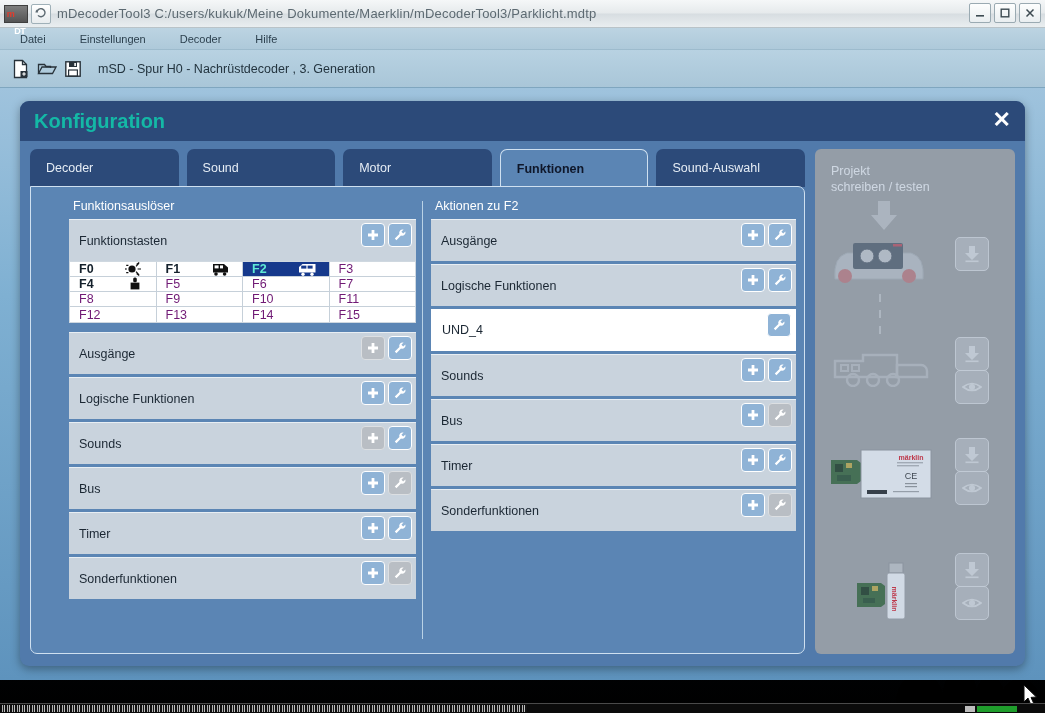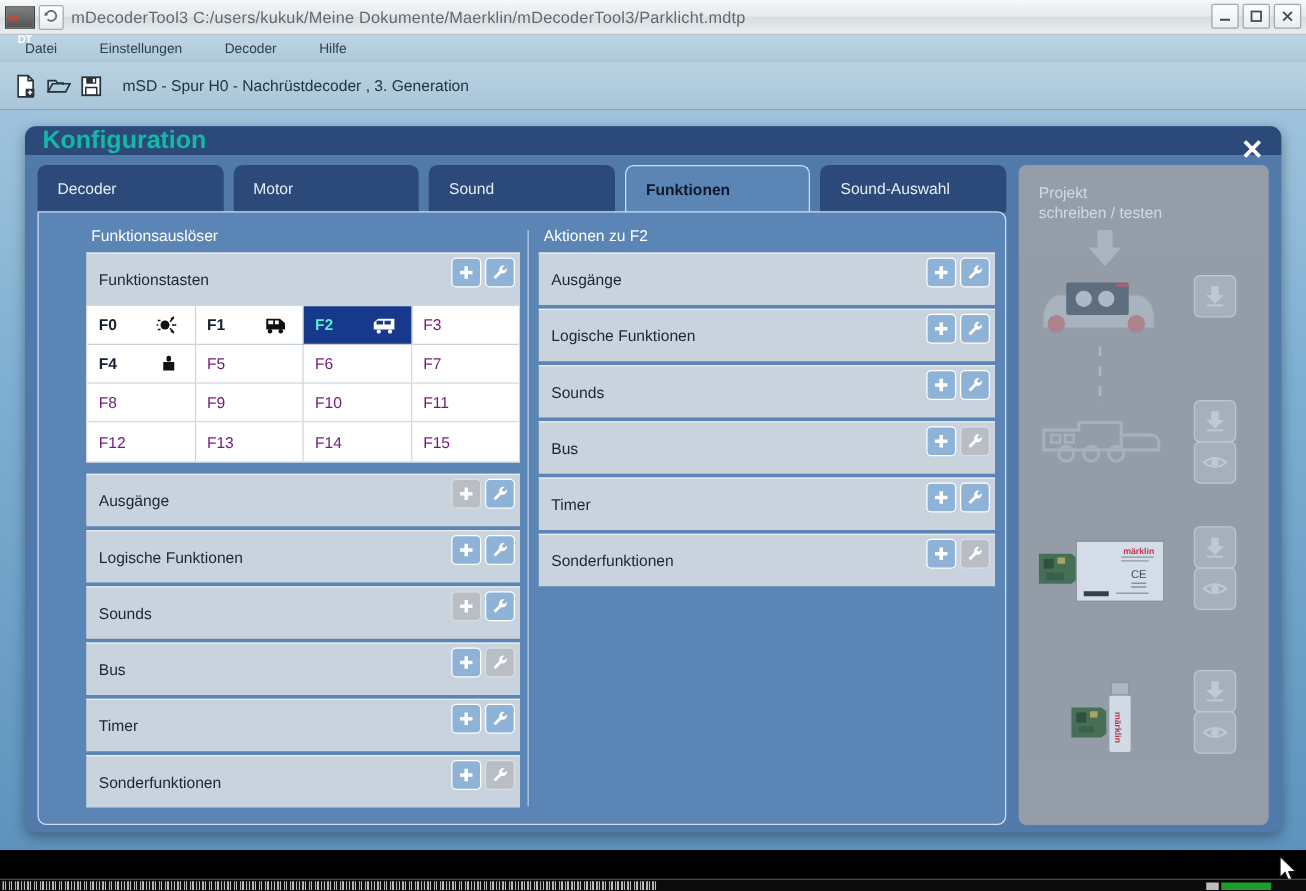--- a/index.html
+++ b/index.html
@@ -177,21 +177,21 @@
     display:flex; align-items:center; justify-content:center;
     border:1px solid #ffffff;
   }
   .sqbtn.plus { background:#8fb3d6; }
   .sqbtn.wrench { background:#8fb3d6; }
   .sqbtn.dis { background:#b9bec4; border-color:#dcdfe2; }
   .sqbtn svg { display:block; }
 
   
   #fkey-grid { background:#ffffff; border:1px solid #cfd8e0; margin-bottom:4px; }
-  .fk-row { display:flex; height:31px; }
+  .fk-row { display:flex; height:15px; }
   .fk-cell {
     flex:1; border-right:1px solid #c6d0d9; border-bottom:1px solid #c6d0d9;
     display:flex; align-items:center; justify-content:space-between;
     padding:0 10px 0 9px; background:#ffffff;
   }
   .fk-row:last-child .fk-cell { border-bottom:none; }
   .fk-cell:last-child { border-right:none; }
   .fk-cell .fk-label { font-size:12.5px; color:#14202b; font-weight:bold; }
   .fk-cell.empty .fk-label { color:#701a75; font-weight:normal; }
   .fk-cell.sel { background:#16398c; }
@@ -312,24 +312,24 @@
       </div>
 
       <div id="konfig-body">
 
         <div id="tabzone">
           <div id="tabstrip">
             <div class="tab">
                 <span>Decoder</span>
               </div>
             <div class="tab">
+                <span>Sound</span>
+              </div>
+            <div class="tab">
                 <span>Motor</span>
-              </div>
-            <div class="tab">
-                <span>Sound</span>
               </div>
             <div class="tab active">
                 <span>Funktionen</span>
               </div>
             <div class="tab">
                 <span>Sound-Auswahl</span>
               </div>
           </div>
 
           <div id="tabpanel">
@@ -585,20 +585,30 @@
                       </svg>
                     </span>
                   <span class="sqbtn wrench">
                       <svg width="14" height="14" viewBox="0 0 14 14">
                         <path d="M10.6 1.6 a3.4 3.4 0 0 0 -4.2 4.4 L1.8 10.6 l1.6 1.6 L8 7.6 a3.4 3.4 0 0 0 4.4 -4.2 L10.2 5.6 L8.4 3.8 z" fill="#fff"></path>
                       </svg>
                     </span>
                 </span>
               </div>
 
+              <div class="grp-row selected">
+                <span class="grp-label">UND_4</span>
+                <span class="btnpair">
+                  <span class="sqbtn wrench">
+                      <svg width="14" height="14" viewBox="0 0 14 14">
+                        <path d="M10.6 1.6 a3.4 3.4 0 0 0 -4.2 4.4 L1.8 10.6 l1.6 1.6 L8 7.6 a3.4 3.4 0 0 0 4.4 -4.2 L10.2 5.6 L8.4 3.8 z" fill="#fff"></path>
+                      </svg>
+                    </span>
+                </span>
+              </div>
 
               <div class="grp-row">
                 <span class="grp-label">Sounds</span>
                 <span class="btnpair">
                   <span class="sqbtn plus">
                       <svg width="14" height="14" viewBox="0 0 14 14">
                         <path d="M5.6 2 h2.8 v3.6 h3.6 v2.8 h-3.6 v3.6 h-2.8 v-3.6 h-3.6 v-2.8 h3.6 z" fill="#fff"></path>
                       </svg>
                     </span>
                   <span class="sqbtn wrench">

